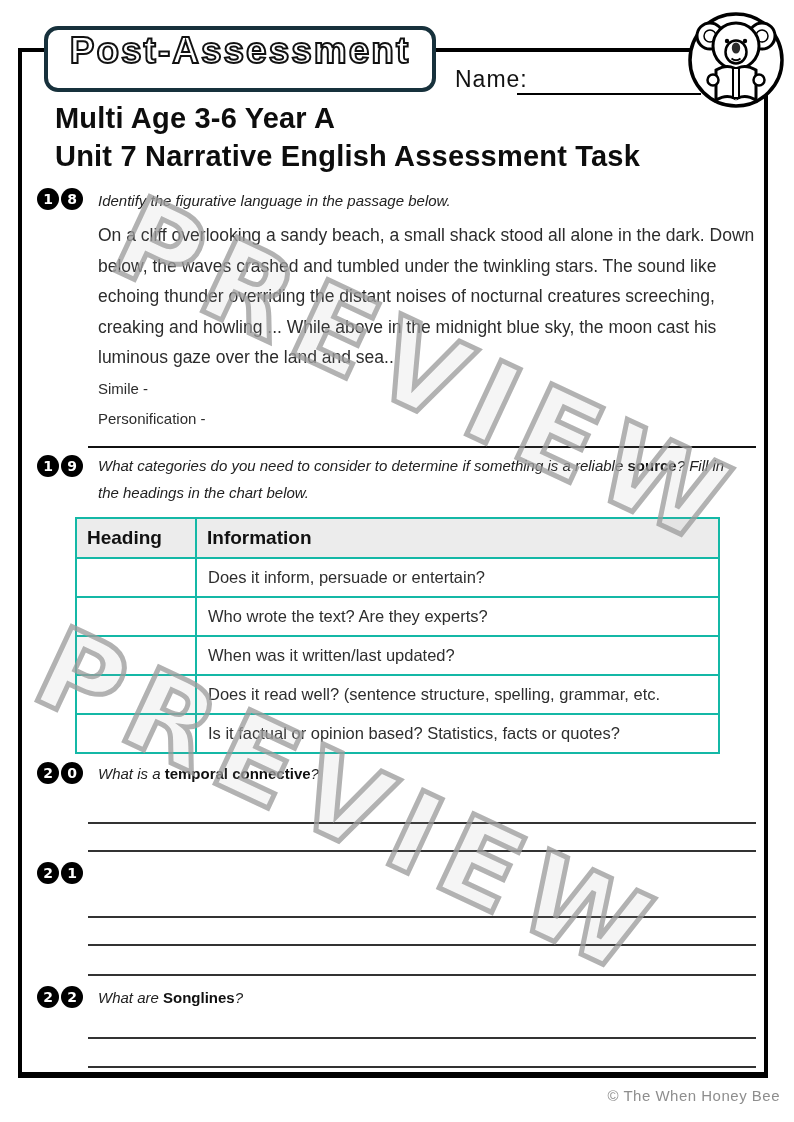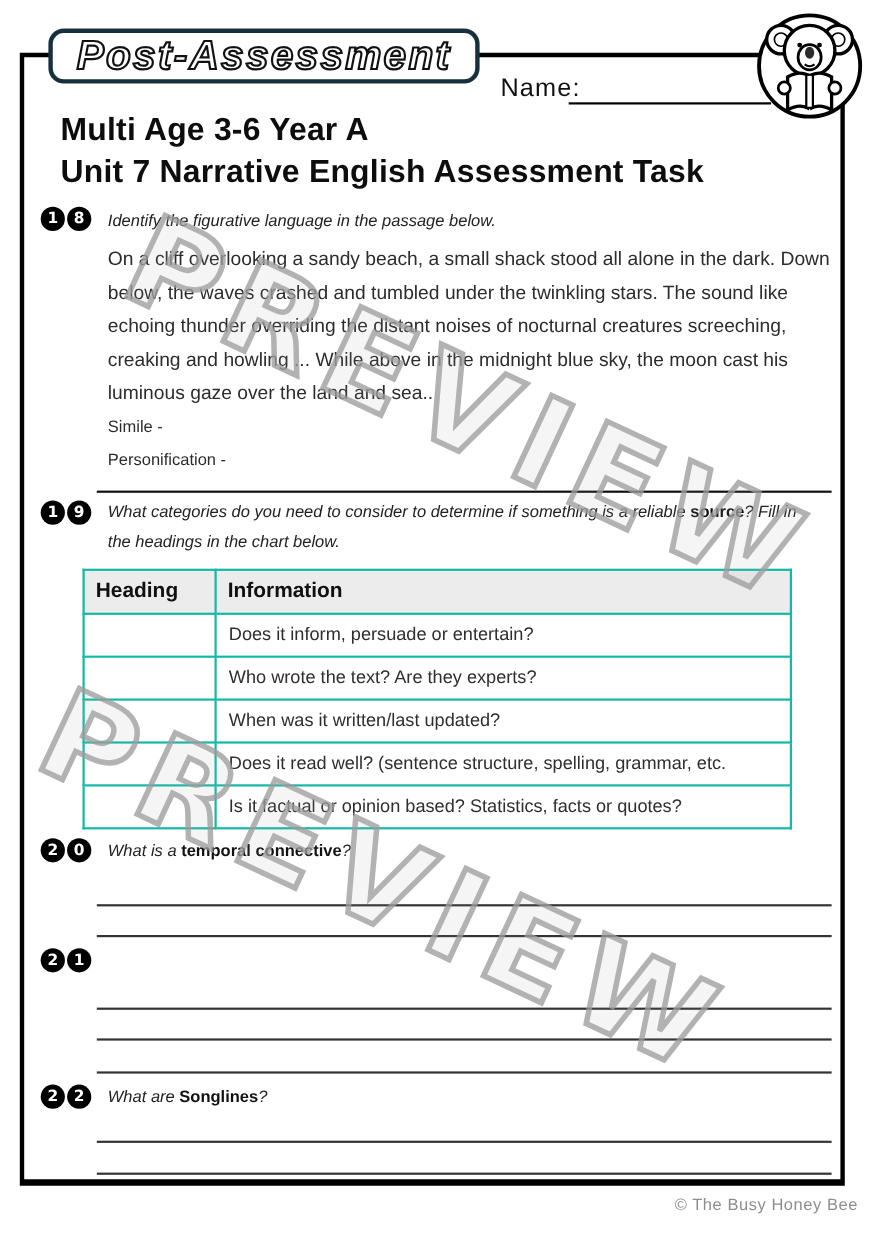--- a/index.html
+++ b/index.html
@@ -17,27 +17,26 @@
   .frame {
     position: absolute; left: 18px; top: 48px;
     width: 750px; height: 1030px;
     border: 4px solid #000;
     border-bottom-width: 6px;
     z-index: 1;
   }
   
   .title-box {
     position: absolute; left: 44px; top: 26px;
-    width: 392px; height: 50px;
+    width: 392px; height: 66px;
     background: #fff;
     border: 4px solid #17313c;
     border-radius: 14px;
-    display: flex; align-items: center; justify-content: center;
+    display: flex; justify-content: center;
     z-index: 3;
-    font-style: italic;
   }
   .title-text {
     font-size: 37px; font-weight: bold;
     color: #fff;
     -webkit-text-stroke: 2px #111;
     text-stroke: 2px #111;
     letter-spacing: 2px;
     white-space: nowrap;
   }
   .name-row { position: absolute; left: 455px; top: 66px; z-index: 3; }
@@ -235,15 +234,15 @@
   </span>
   <div class="prompt" style="top:984px; width:648px">
     <span>What are </span><b>Songlines</b><span>?</span>
   </div>
   <div class="rule" style="top:1037px"></div>
   <div class="rule" style="top:1066px"></div>
 
   <div class="watermark wm1">PREVIEW</div>
   <div class="watermark wm2">PREVIEW</div>
 
-  <div class="credit">© The Busy Honey Bee</div>
+  <div class="credit">© The When Honey Bee</div>
 
 </div>
 
 </body></html>

